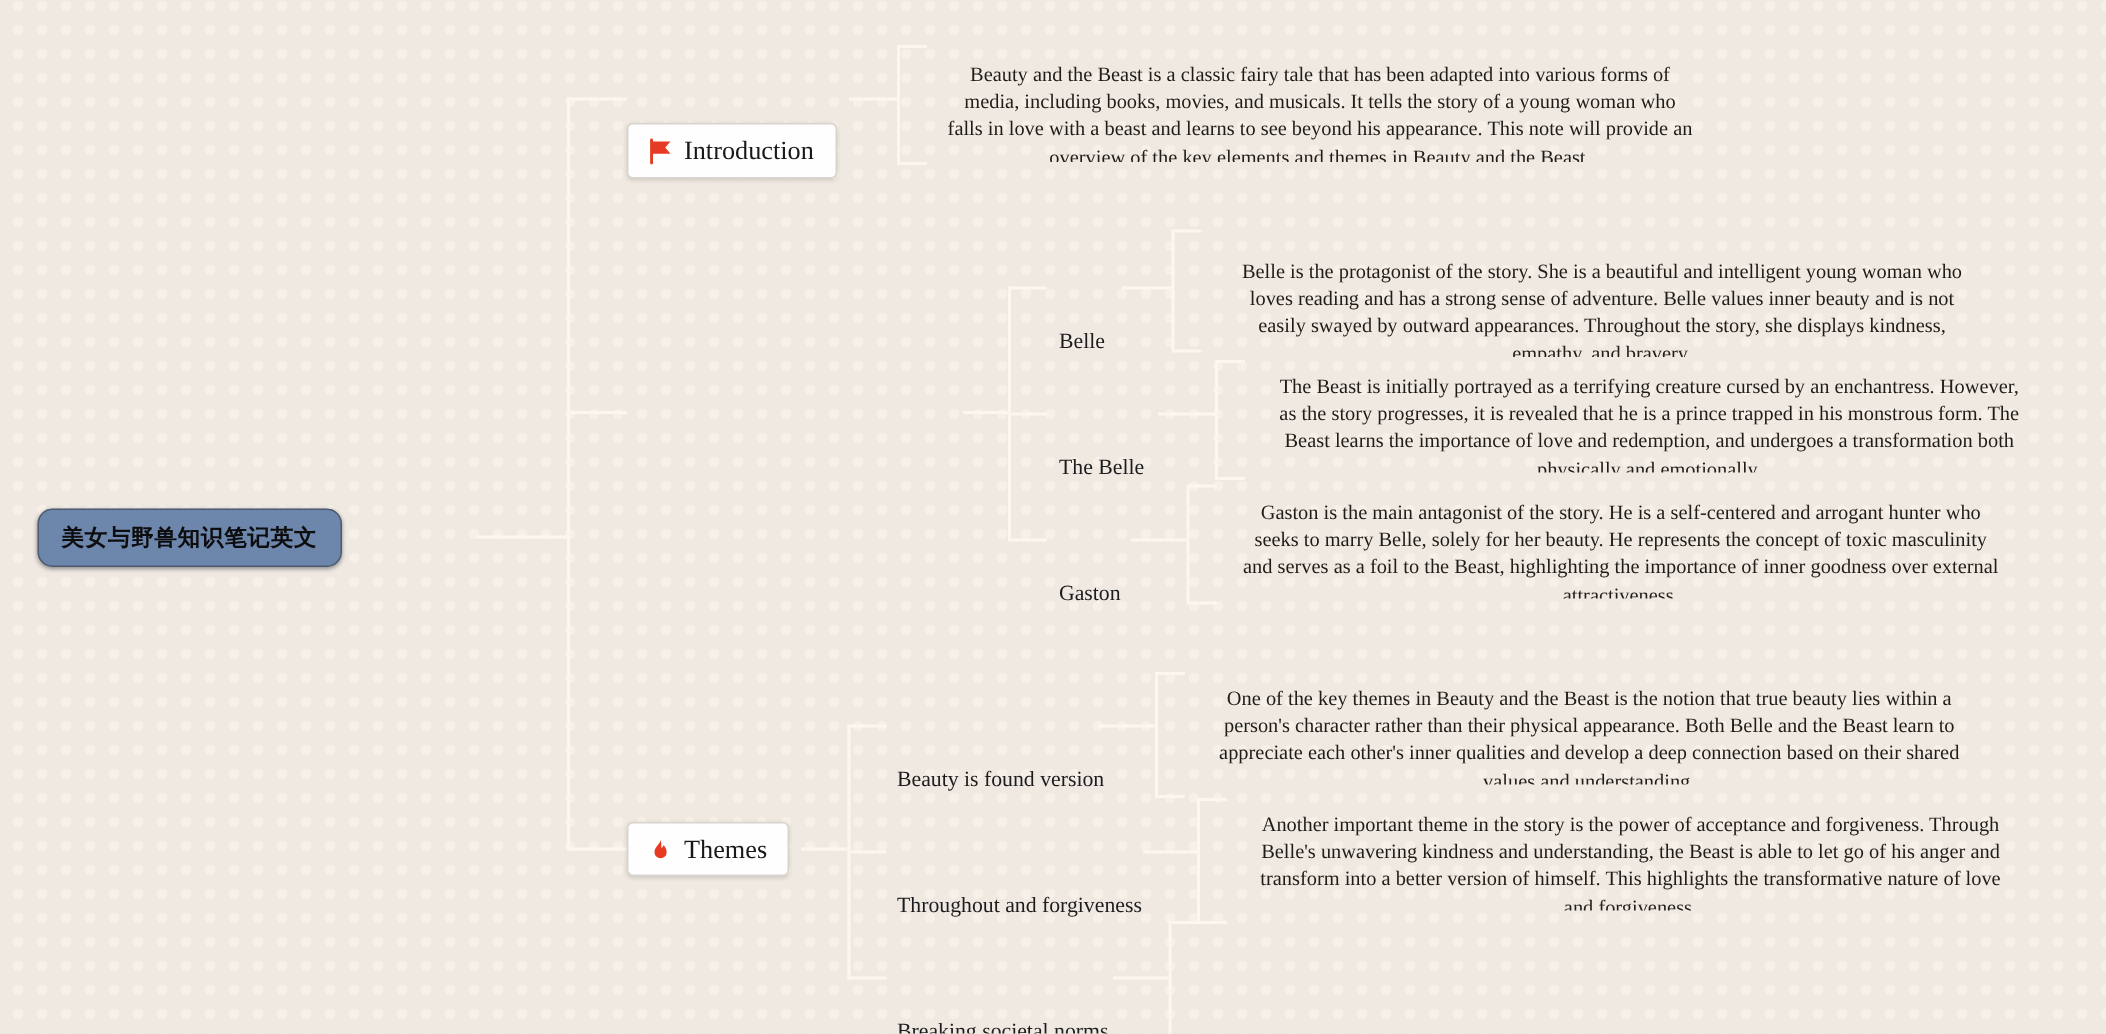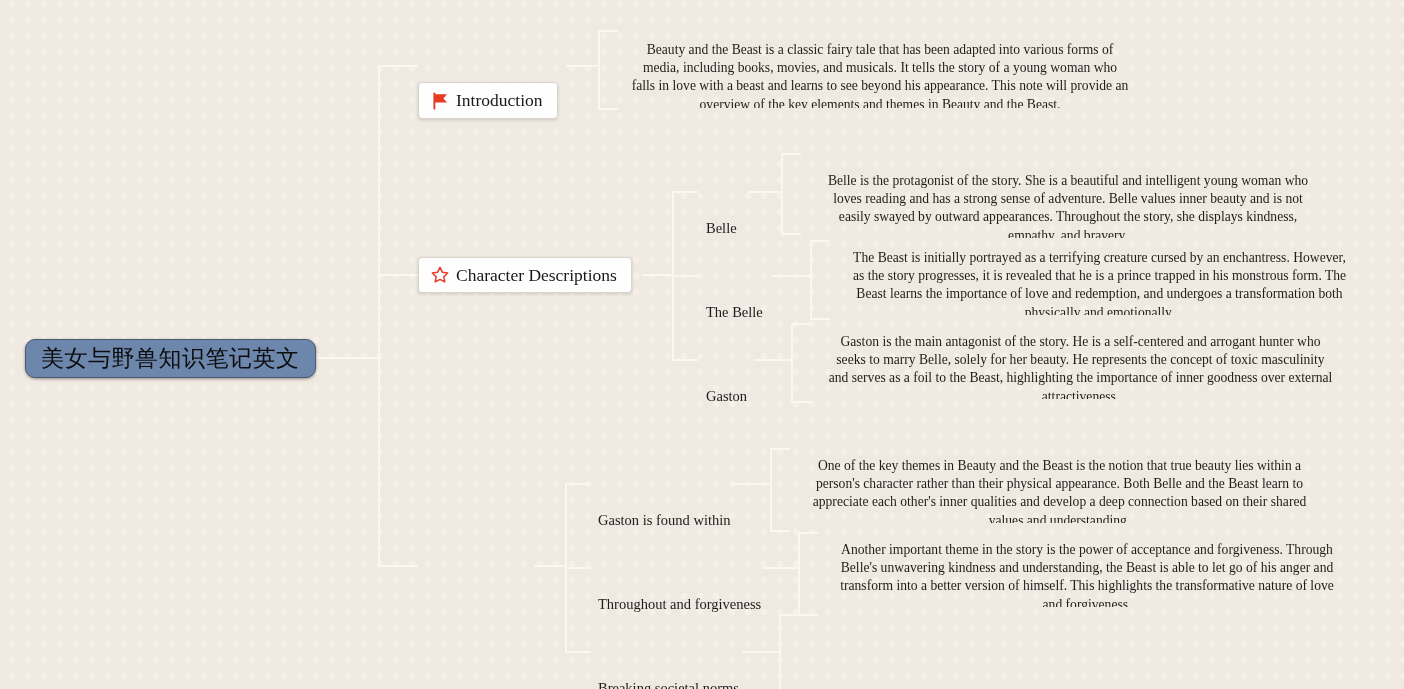--- a/index.html
+++ b/index.html
@@ -40,21 +40,21 @@
   
   .root{
     position:absolute;left:25px;top:339px;height:39px;
     display:flex;align-items:center;
     padding:0 15px;
     background:var(--root-fill);
     border:1px solid var(--root-border);
     border-radius:10px;
     box-shadow:0 1px 3px rgba(20,25,40,.45);
     font-family:"Liberation Sans", sans-serif;
-    font-weight:normal;font-size:23px;color:#0d0d0f;
+    font-weight:bold;font-size:15px;color:#0d0d0f;
     letter-spacing:.5px;
     box-sizing:border-box;
     cursor:default;white-space:nowrap;
   }
 
   
   .topic{
     position:absolute;height:37px;
     display:flex;align-items:center;gap:6px;
     padding:0 14px 0 11px;
@@ -134,41 +134,41 @@
   <div class="topic" style="left:418px;top:48px;margin-top:34px;">
     <span class="icon">
       <svg viewBox="0 0 16 16" width="18" height="18" aria-hidden="true">
         <path d="M3 1.2v13.6" stroke="#e63a22" stroke-width="1.7" stroke-linecap="round" fill="none"></path>
         <path d="M3.6 2h10.6l-3.1 3.7 3.1 3.7H3.6z" fill="#e63a22"></path>
       </svg>
     </span>
     <span>Introduction</span>
   </div>
 
-  <div class="topic" style="left:418px;top:257px;height:36px;">
+
+  <div class="topic" style="left:418px;top:548px;height:36px;">
     <span class="icon">
-      <svg viewBox="0 0 24 24" width="22" height="22" aria-hidden="true">
-        <path d="M12 2.8l2.85 5.8 6.4.9-4.65 4.5 1.1 6.35L12 17.35l-5.7 3 1.1-6.35-4.65-4.5 6.4-.9z" fill="#ffffff" stroke="#e63a22" stroke-width="1.8" stroke-linejoin="round"></path>
+      <svg viewBox="0 0 24 24" width="18" height="19" aria-hidden="true">
+        <path d="M12.6 2.2c1.1 3.9-5.5 6.6-5.5 12a5.4 5.4 0 0 0 10.8 0c0-2.7-1.3-4.4-2.5-6.4-.5 1.3-1.1 2.1-2.3 2.8.5-2.7-.2-5.9-.5-8.4z" fill="#e63a22"></path>
       </svg>
     </span>
-    <span>Character Descriptions</span>
+    <span>Themes</span>
   </div>
-
 
   <div class="subtopic" style="left:706px;top:184px;">
     <span>Belle</span>
   </div>
   <div class="subtopic" style="left:706px;top:268px;">
     <span>The Belle</span>
   </div>
   <div class="subtopic" style="left:706px;top:352px;text-align:right;">
     <span>Gaston</span>
   </div>
   <div class="subtopic" style="left:598px;top:476px;">
-    <span>Gaston is found within</span>
+    <span>Beauty is found version</span>
   </div>
   <div class="subtopic" style="left:598px;top:560px;">
     <span>Throughout and forgiveness</span>
   </div>
   <div class="subtopic" style="left:598px;top:644px;">
     <span>Breaking societal norms</span>
   </div>
 
   <div class="note" style="left:630px;top:41px;width:500px;height:67px;">
     <p>Beauty and the Beast is a classic fairy tale that has been adapted into various forms of media, including books, movies, and musicals. It tells the story of a young woman who falls in love with a beast and learns to see beyond his appearance. This note will provide an overview of the key elements and themes in Beauty and the Beast.</p>

